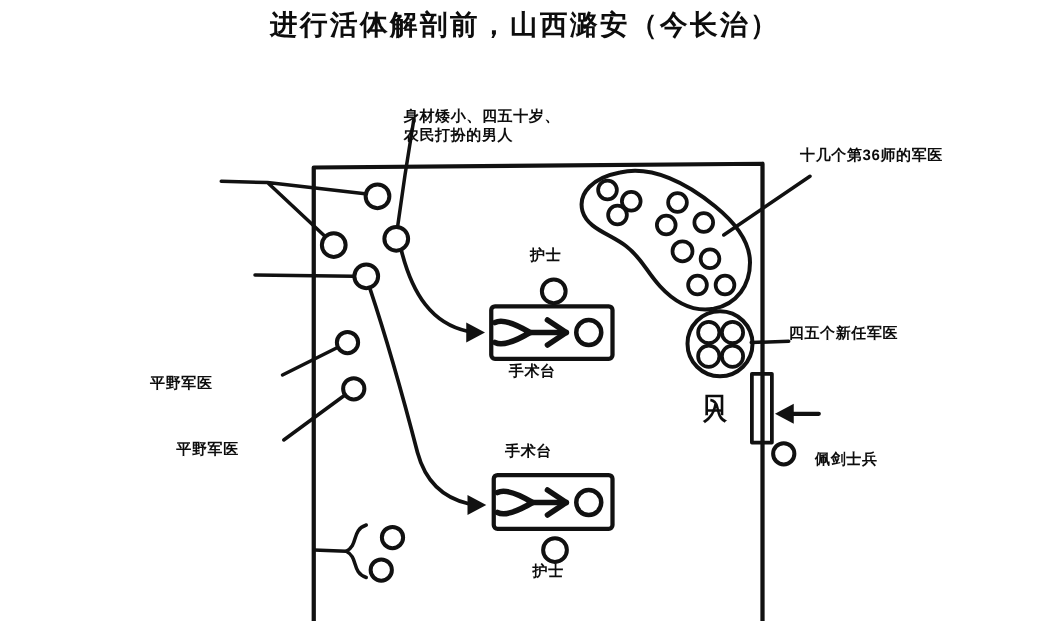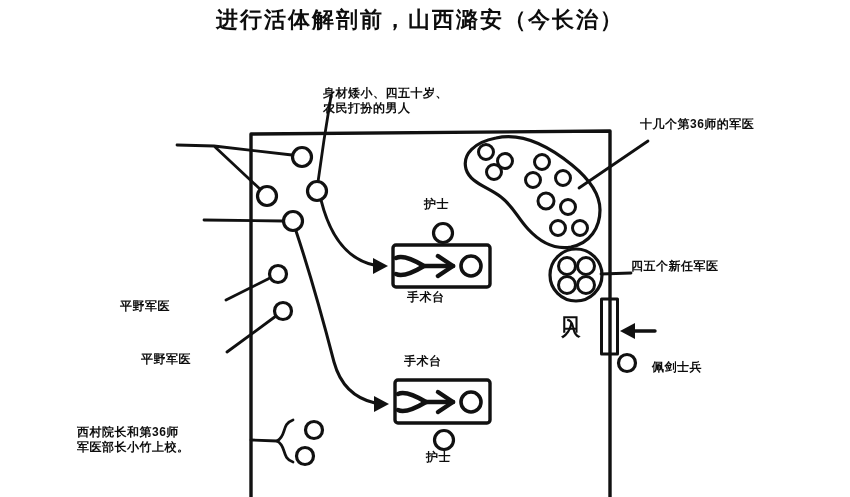--- a/index.html
+++ b/index.html
@@ -113,22 +113,20 @@
   </svg>
 
   <div class="title">
     <div>进行活体解剖前，山西潞安（今长治）</div>
   </div>
 
   <div class="lbl" style="left:323px;top:86px">身材矮小、四五十岁、
 农民打扮的男人</div>
   <div class="lbl" style="left:120px;top:299px">平野军医</div>
   <div class="lbl" style="left:141px;top:352px">平野军医</div>
-  <div class="lbl" style="left:77px;top:425px">西村院长和第36师
-军医部长小竹上校。</div>
   <div class="lbl" style="left:640px;top:117px">十几个第36师的军医</div>
   <div class="lbl" style="left:631px;top:259px">四五个新任军医</div>
   <div class="lbl vertical" style="left:562px;top:302px">入口</div>
   <div class="lbl" style="left:652px;top:360px">佩剑士兵</div>
   <div class="lbl" style="left:424px;top:197px">护士</div>
   <div class="lbl" style="left:407px;top:290px">手术台</div>
   <div class="lbl" style="left:404px;top:354px">手术台</div>
   <div class="lbl" style="left:426px;top:450px">护士</div>
 
 </div>

